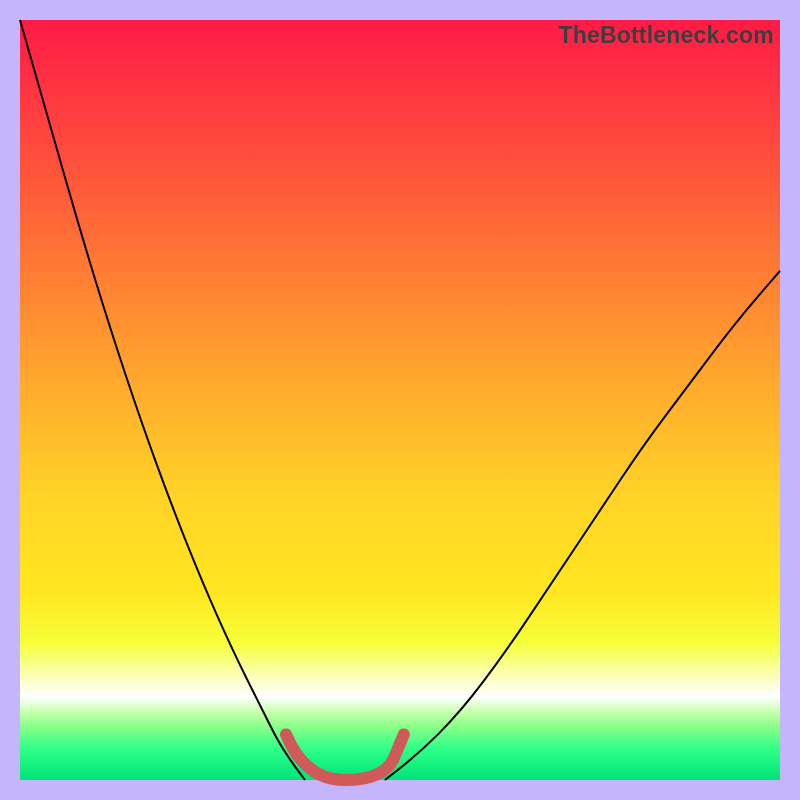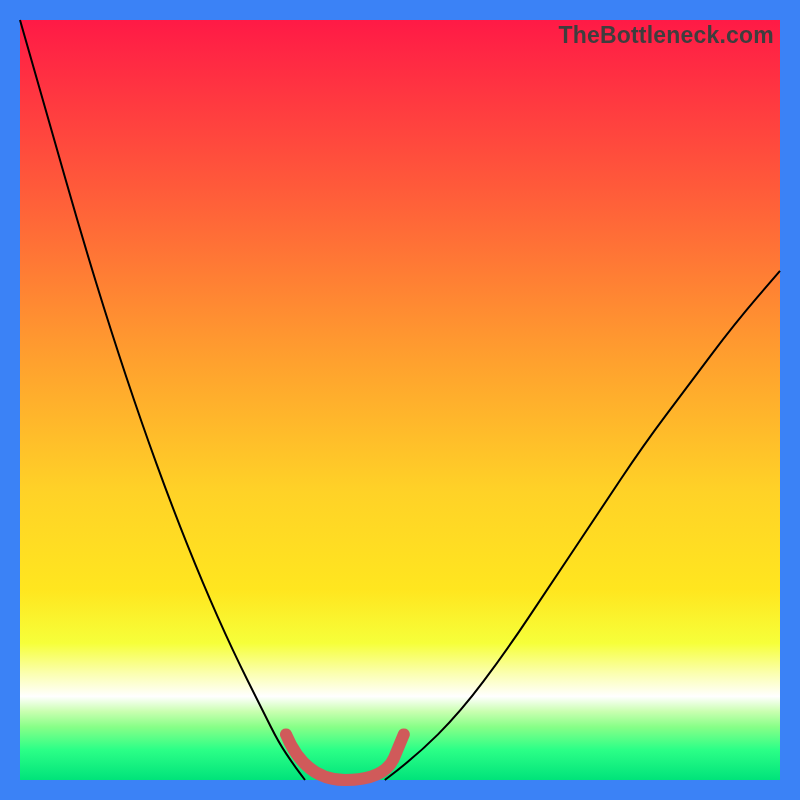--- a/index.html
+++ b/index.html
@@ -8,21 +8,21 @@
     width: 800px;
     height: 800px;
     overflow: hidden;
     background: #000;
     font-family: -apple-system, BlinkMacSystemFont, "Segoe UI", Arial, sans-serif;
   }
   .frame {
     position: relative;
     width: 800px;
     height: 800px;
-    background: #3b82f6;
+    background: #c4b5fd;
   }
   .plot-area {
     position: absolute;
     left: 20px;
     top: 20px;
     width: 760px;
     height: 760px;
     
   }
   .watermark {

